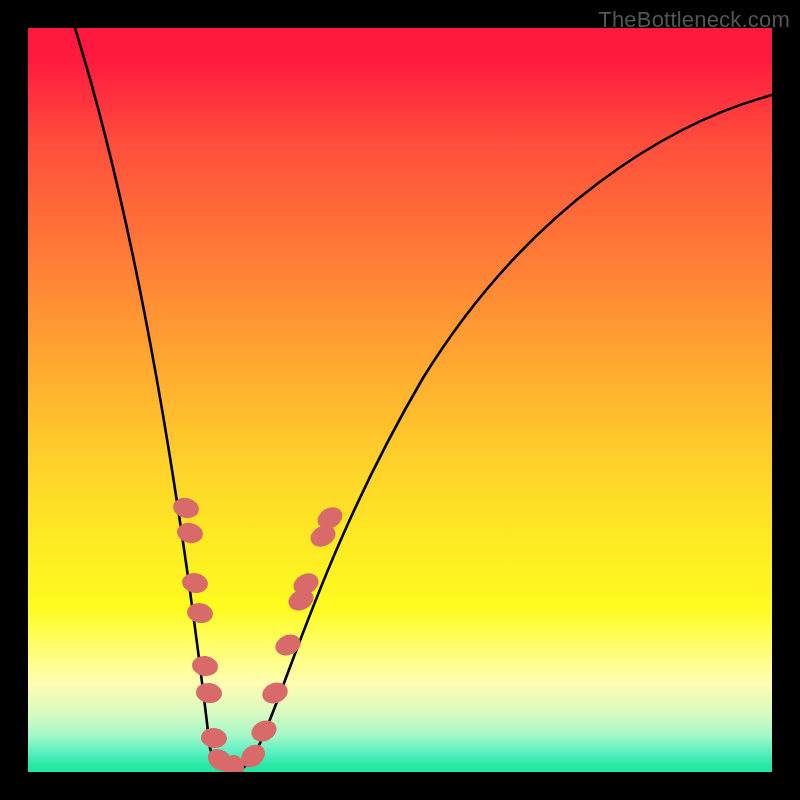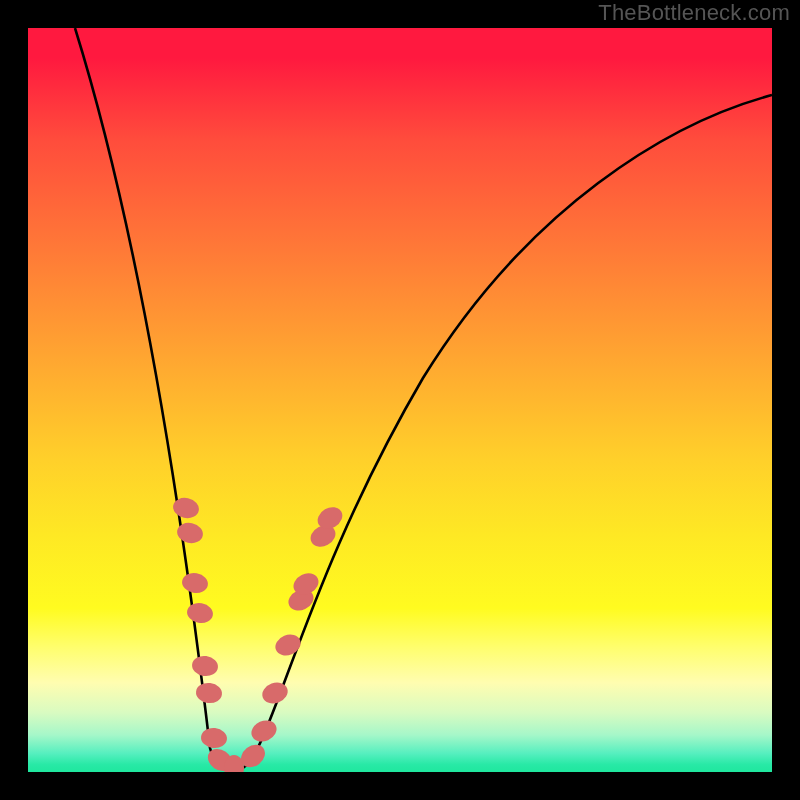--- a/index.html
+++ b/index.html
@@ -31,21 +31,21 @@
       #d9fbc1 92%,
       #a6f7c9 95%,
       #56efbf 97.5%,
       #28e9a6 99%,
       #1fe79e 100%
     );
     overflow: hidden;
   }
   .watermark {
     position: absolute;
-    top: 0;
+    top: 7px;
     right: 10px;
     color: #555;
     font-size: 22px;
     font-weight: 500;
     letter-spacing: 0.2px;
     user-select: none;
   }
   svg.curves {
     position: absolute;
     left: 0; top: 0;

